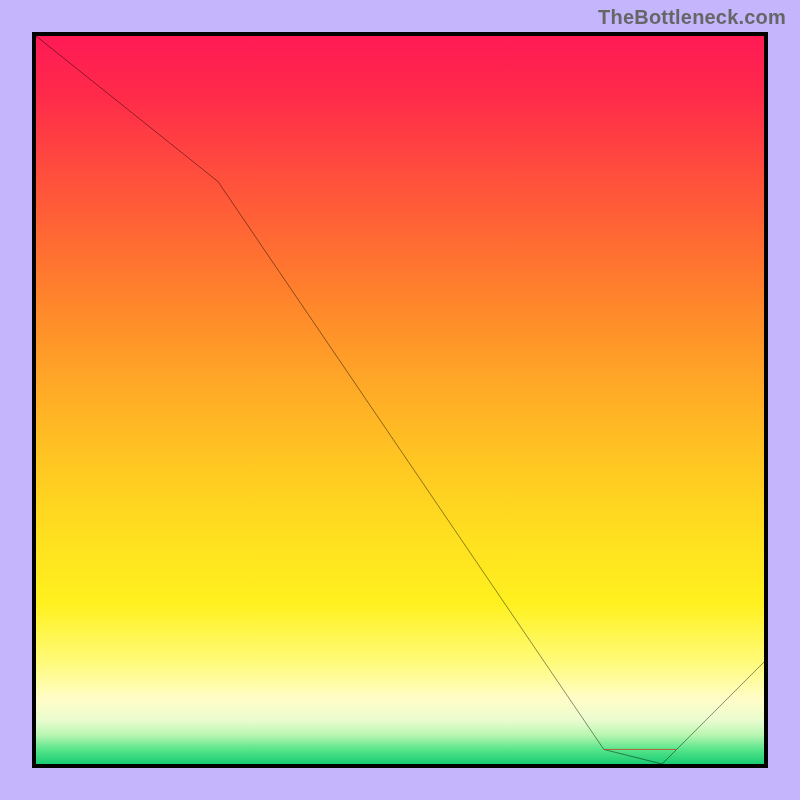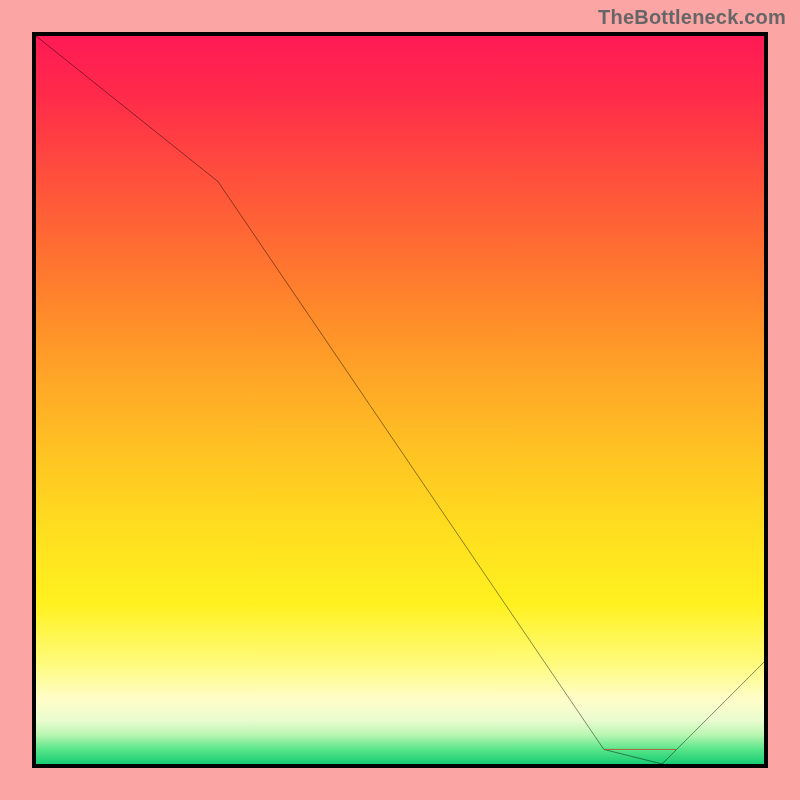--- a/index.html
+++ b/index.html
@@ -8,21 +8,21 @@
     width: 800px;
     height: 800px;
     background: #000;
     font-family: Arial, Helvetica, sans-serif;
     overflow: hidden;
   }
   .stage {
     position: relative;
     width: 800px;
     height: 800px;
-    background: #fca5a5;
+    background: #c4b5fd;
   }
   .attribution {
     position: absolute;
     top: 6px;
     right: 14px;
     color: #666;
     font-size: 20px;
     font-weight: 600;
     letter-spacing: 0.2px;
   }

